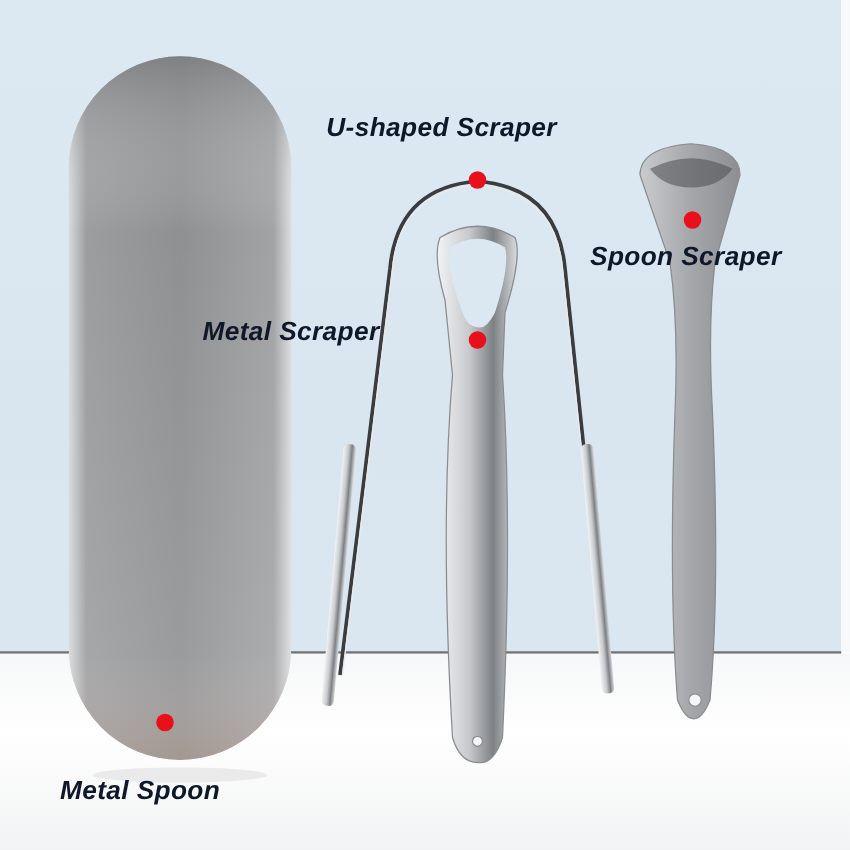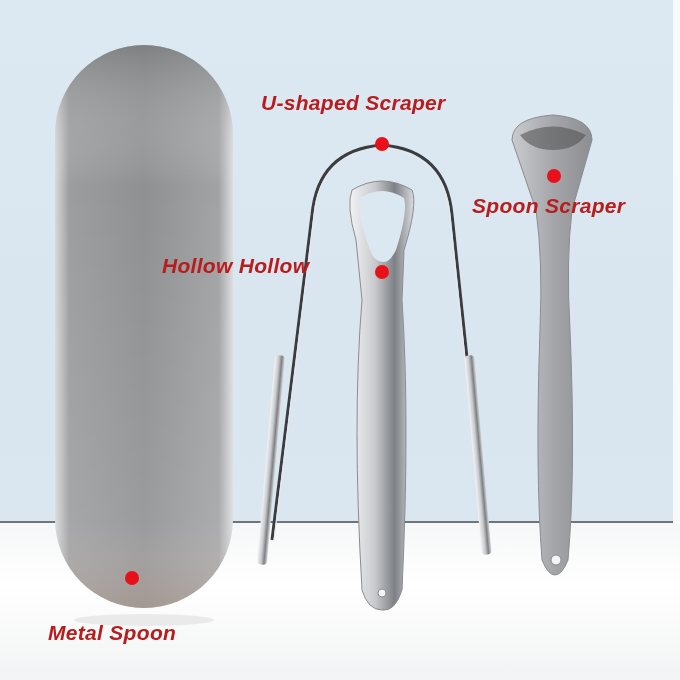--- a/index.html
+++ b/index.html
@@ -2,21 +2,21 @@
 <html><head>
 <meta charset="utf-8">
 <style>
   html, body { margin:0; padding:0; }
   body { width:680px; height:680px; position:relative; overflow:hidden; background:#ffffff; font-family:"Liberation Sans", sans-serif; }
   .wall { position:absolute; left:0; top:0; width:673px; height:522px; background:linear-gradient(180deg,#dde9f2 0%,#d9e6f0 60%,#dae7f1 100%); }
   .horizon { position:absolute; left:0; top:521px; width:673px; height:2px; background:#6f7478; }
   .floor { position:absolute; left:0; top:523px; width:680px; height:157px; background:linear-gradient(180deg,#f6f7f8 0%,#ffffff 40%,#f2f3f4 100%); }
   .right-strip { position:absolute; left:673px; top:0; width:7px; height:522px; background:#f7f9fb; }
   svg.scene { position:absolute; left:0; top:0; width:680px; height:680px; }
-  .label { position:absolute; font-weight:bold; font-style:italic; font-size:21px; color:#b91c1c; white-space:nowrap; letter-spacing:0.3px; }
+  .label { position:absolute; font-weight:bold; font-style:italic; font-size:21px; color:#0f172a; white-space:nowrap; letter-spacing:0.3px; }
   .dot { position:absolute; width:14px; height:14px; border-radius:50%; background:#e8101a; }
 </style>
 </head>
 <body>
 
 <div class="wall"></div>
 <div class="right-strip"></div>
 <div class="horizon"></div>
 <div class="floor"></div>
 
@@ -74,14 +74,14 @@
   </g>
 </svg>
 
 <div class="dot" style="left:375px; top:137px;"></div>
 <div class="dot" style="left:375px; top:265px;"></div>
 <div class="dot" style="left:547px; top:169px;"></div>
 <div class="dot" style="left:125px; top:571px;"></div>
 
 <div class="label" style="left:261px; top:91px;">U-shaped Scraper</div>
 <div class="label" style="left:472px; top:194px;text-align:center;">Spoon Scraper</div>
-<div class="label" style="left:162px; top:254px;">Hollow Hollow</div>
+<div class="label" style="left:162px; top:254px;">Metal Scraper</div>
 <div class="label" style="left:48px; top:621px;">Metal Spoon</div>
 
 </body></html>

